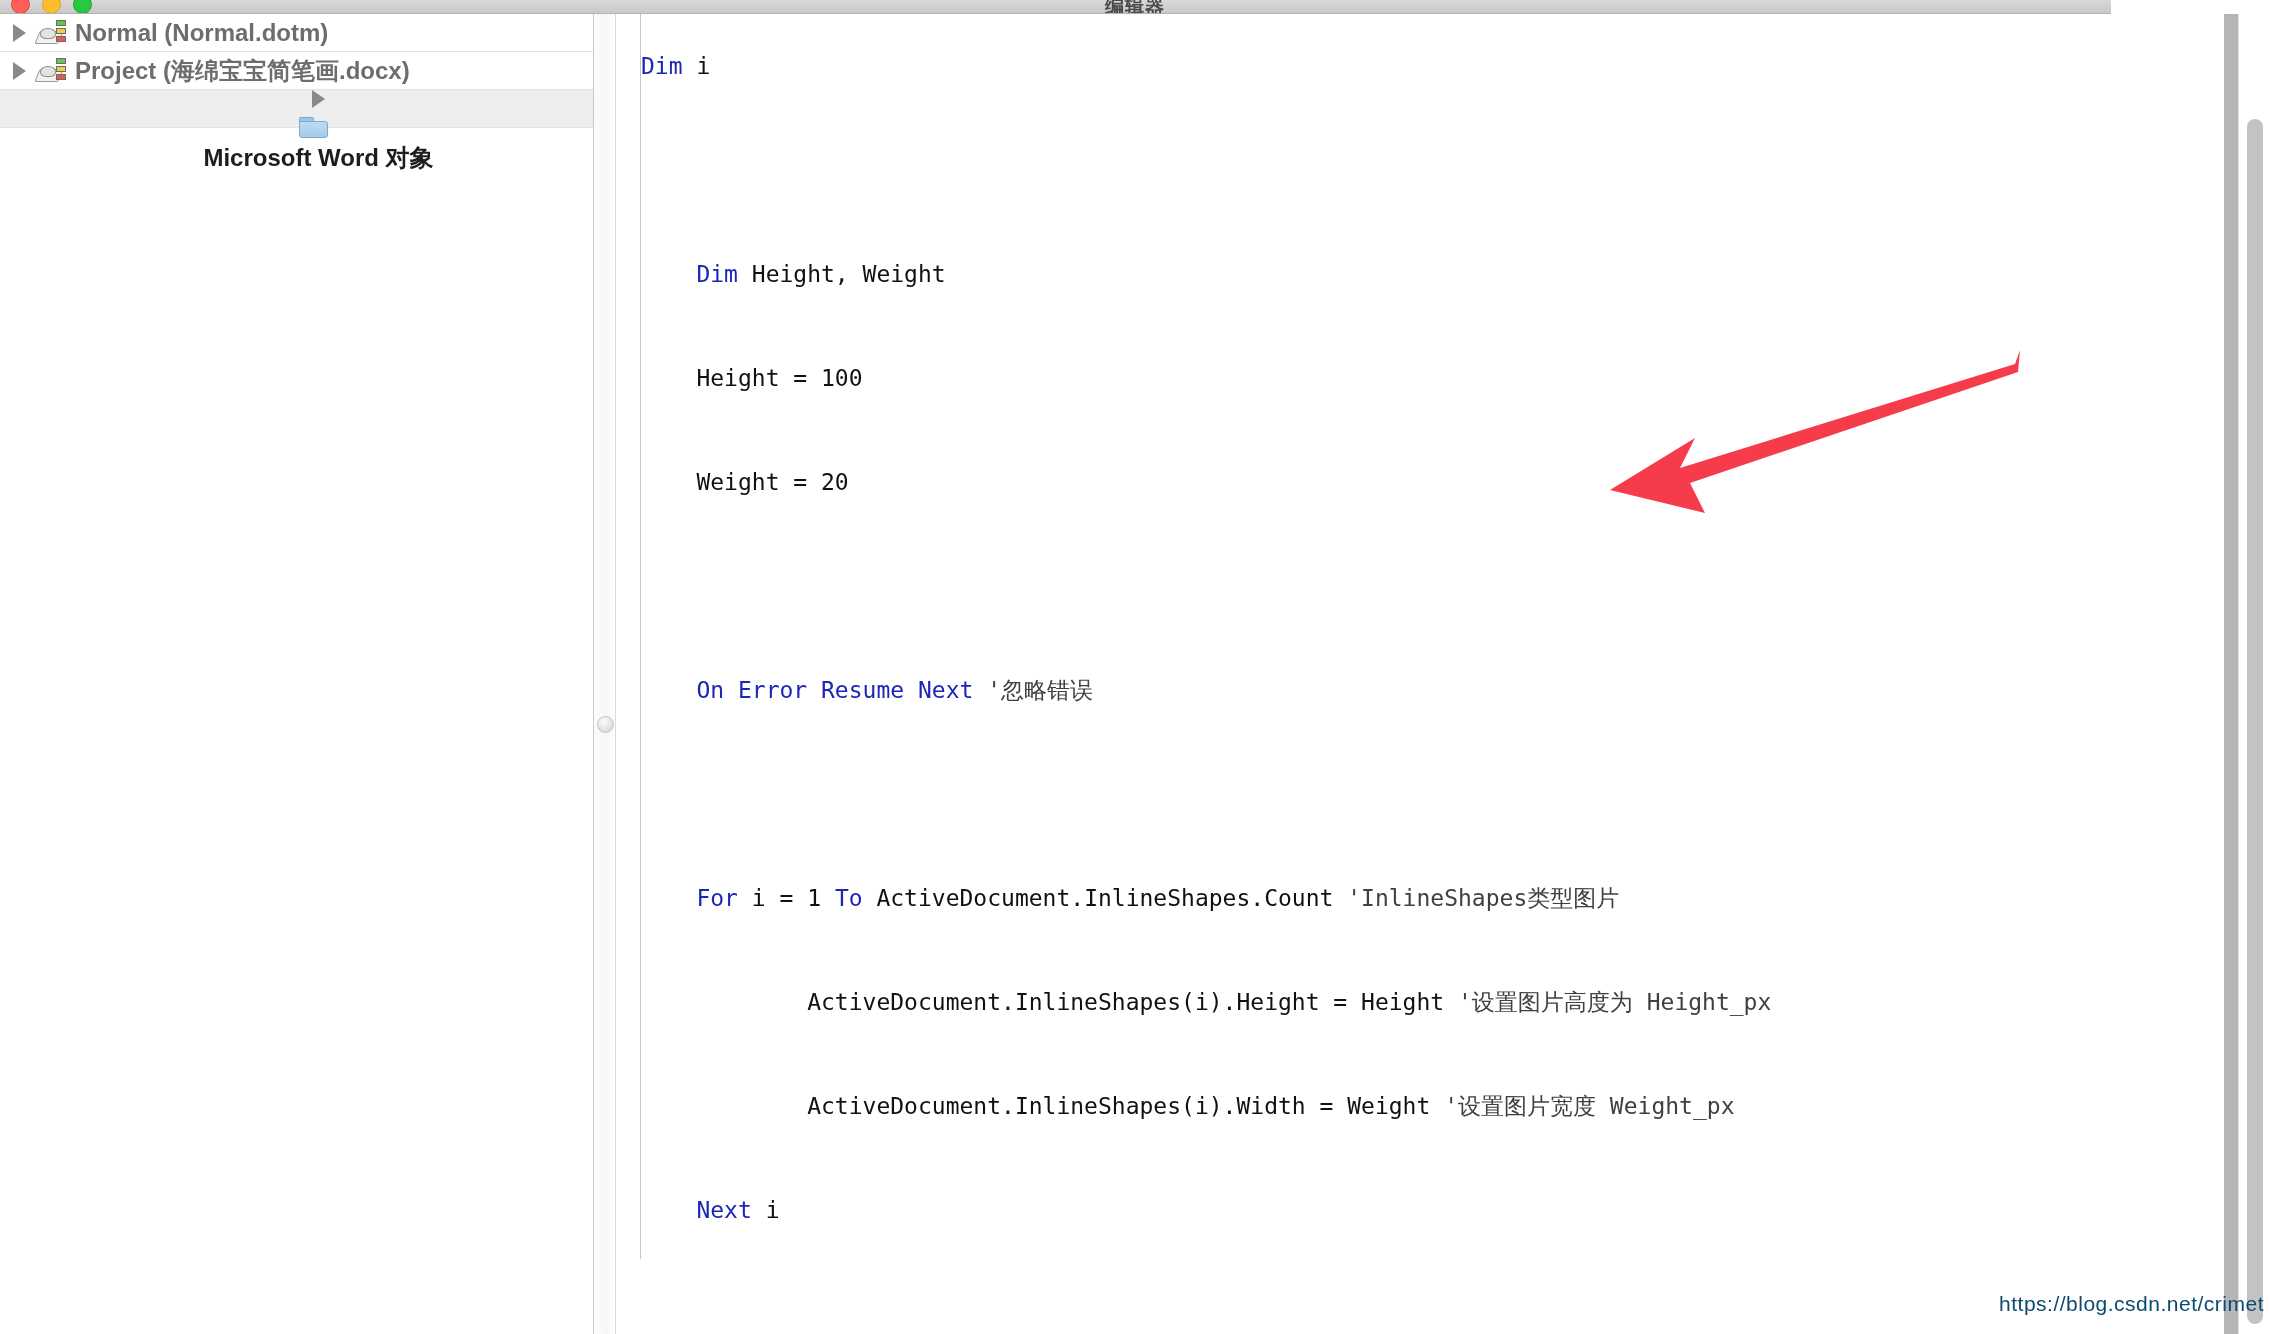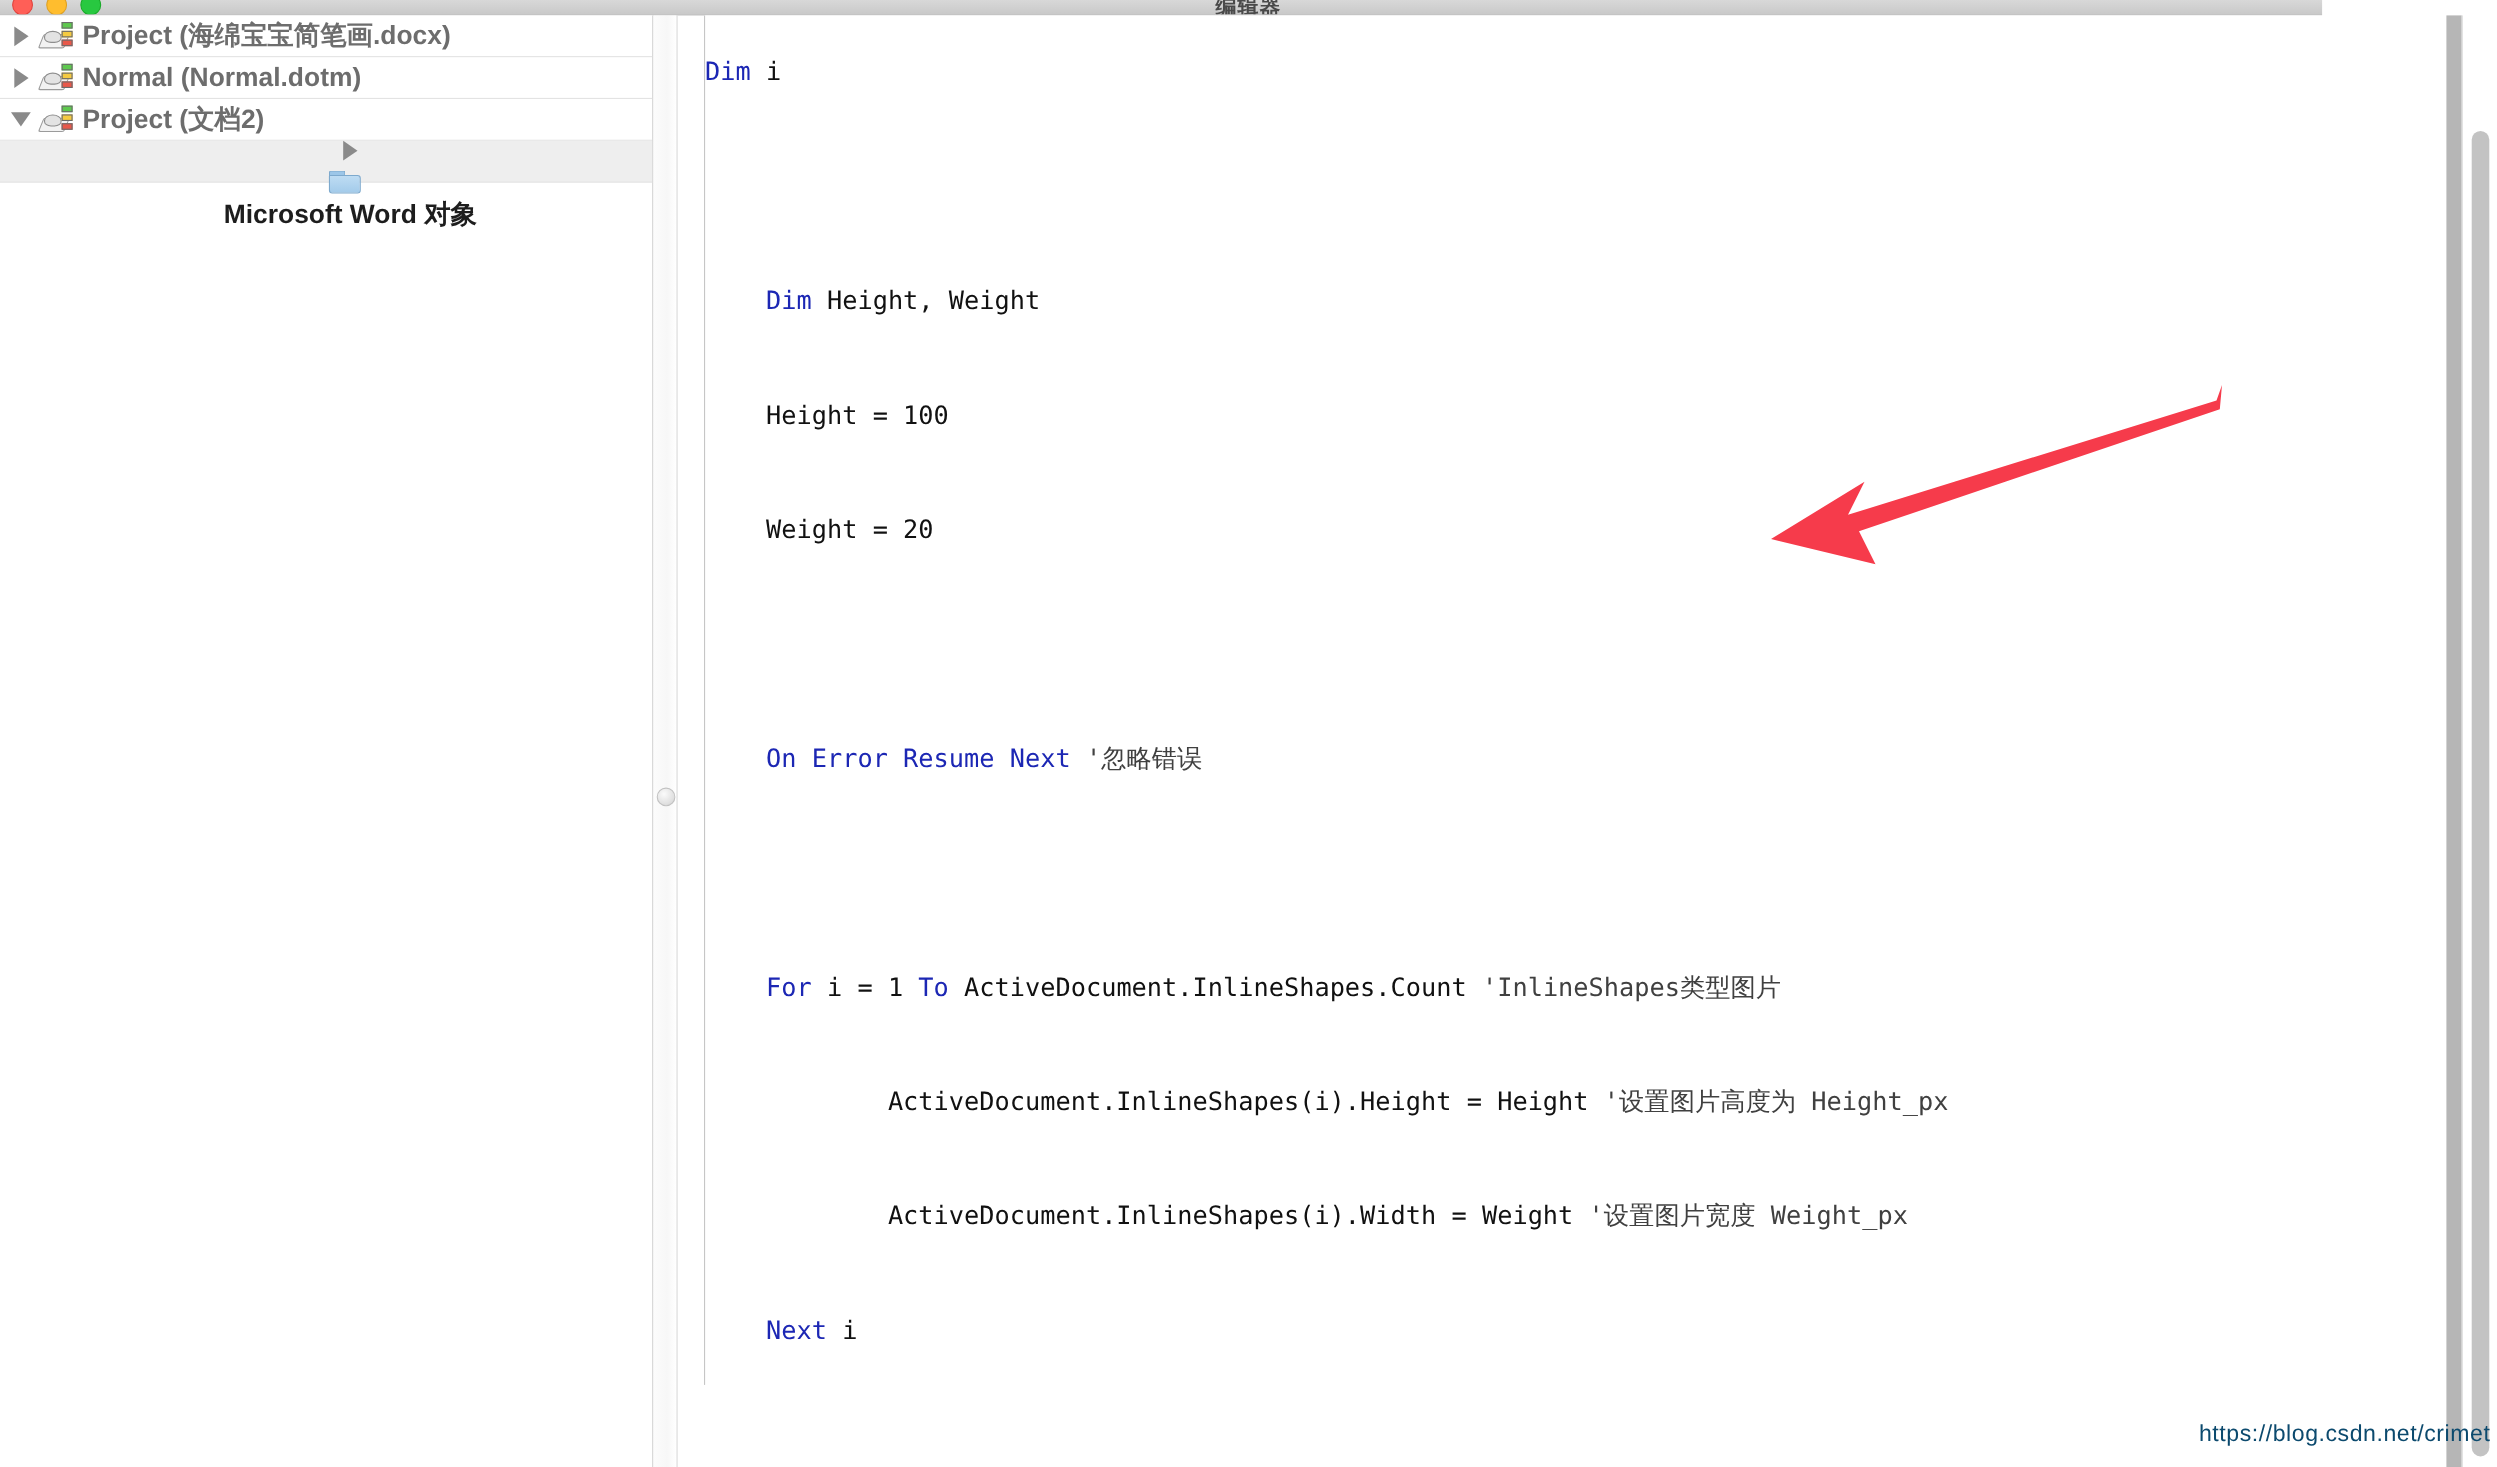--- a/index.html
+++ b/index.html
@@ -272,52 +272,41 @@
 
   <div class="titlebar">
     <div class="traffic close"></div>
     <div class="traffic min"></div>
     <div class="traffic zoom"></div>
     <div class="window-title">编辑器</div>
   </div>
 
   <div class="sidebar">
     <div id="tree-host">
-        <div class="tree-row">
-          <span class="disclosure collapsed"><i></i></span>
-          <span class="vba-icon">
-            <span class="base"></span>
-            <span class="dish"></span>
-            <span class="bar g"></span>
-            <span class="bar y"></span>
-            <span class="bar r"></span>
-          </span>
-          <span class="tree-label">Project (海绵宝宝简笔画.docx)</span>
-        </div>
         <div class="tree-row">
           <span class="disclosure collapsed"><i></i></span>
           <span class="vba-icon">
             <span class="base"></span>
             <span class="dish"></span>
             <span class="bar g"></span>
             <span class="bar y"></span>
             <span class="bar r"></span>
           </span>
           <span class="tree-label">Normal (Normal.dotm)</span>
         </div>
         <div class="tree-row">
-          <span class="disclosure expanded"><i></i></span>
+          <span class="disclosure collapsed"><i></i></span>
           <span class="vba-icon">
             <span class="base"></span>
             <span class="dish"></span>
             <span class="bar g"></span>
             <span class="bar y"></span>
             <span class="bar r"></span>
           </span>
-          <span class="tree-label">Project (文档2)</span>
+          <span class="tree-label">Project (海绵宝宝简笔画.docx)</span>
         </div>
         <div class="tree-row selected indent">
           <span class="disclosure collapsed"><i></i></span>
           <span class="folder-icon">
             <span class="tab"></span>
             <span class="body"></span>
           </span>
           <span class="tree-label">Microsoft Word 对象</span>
         </div>
       </div>

